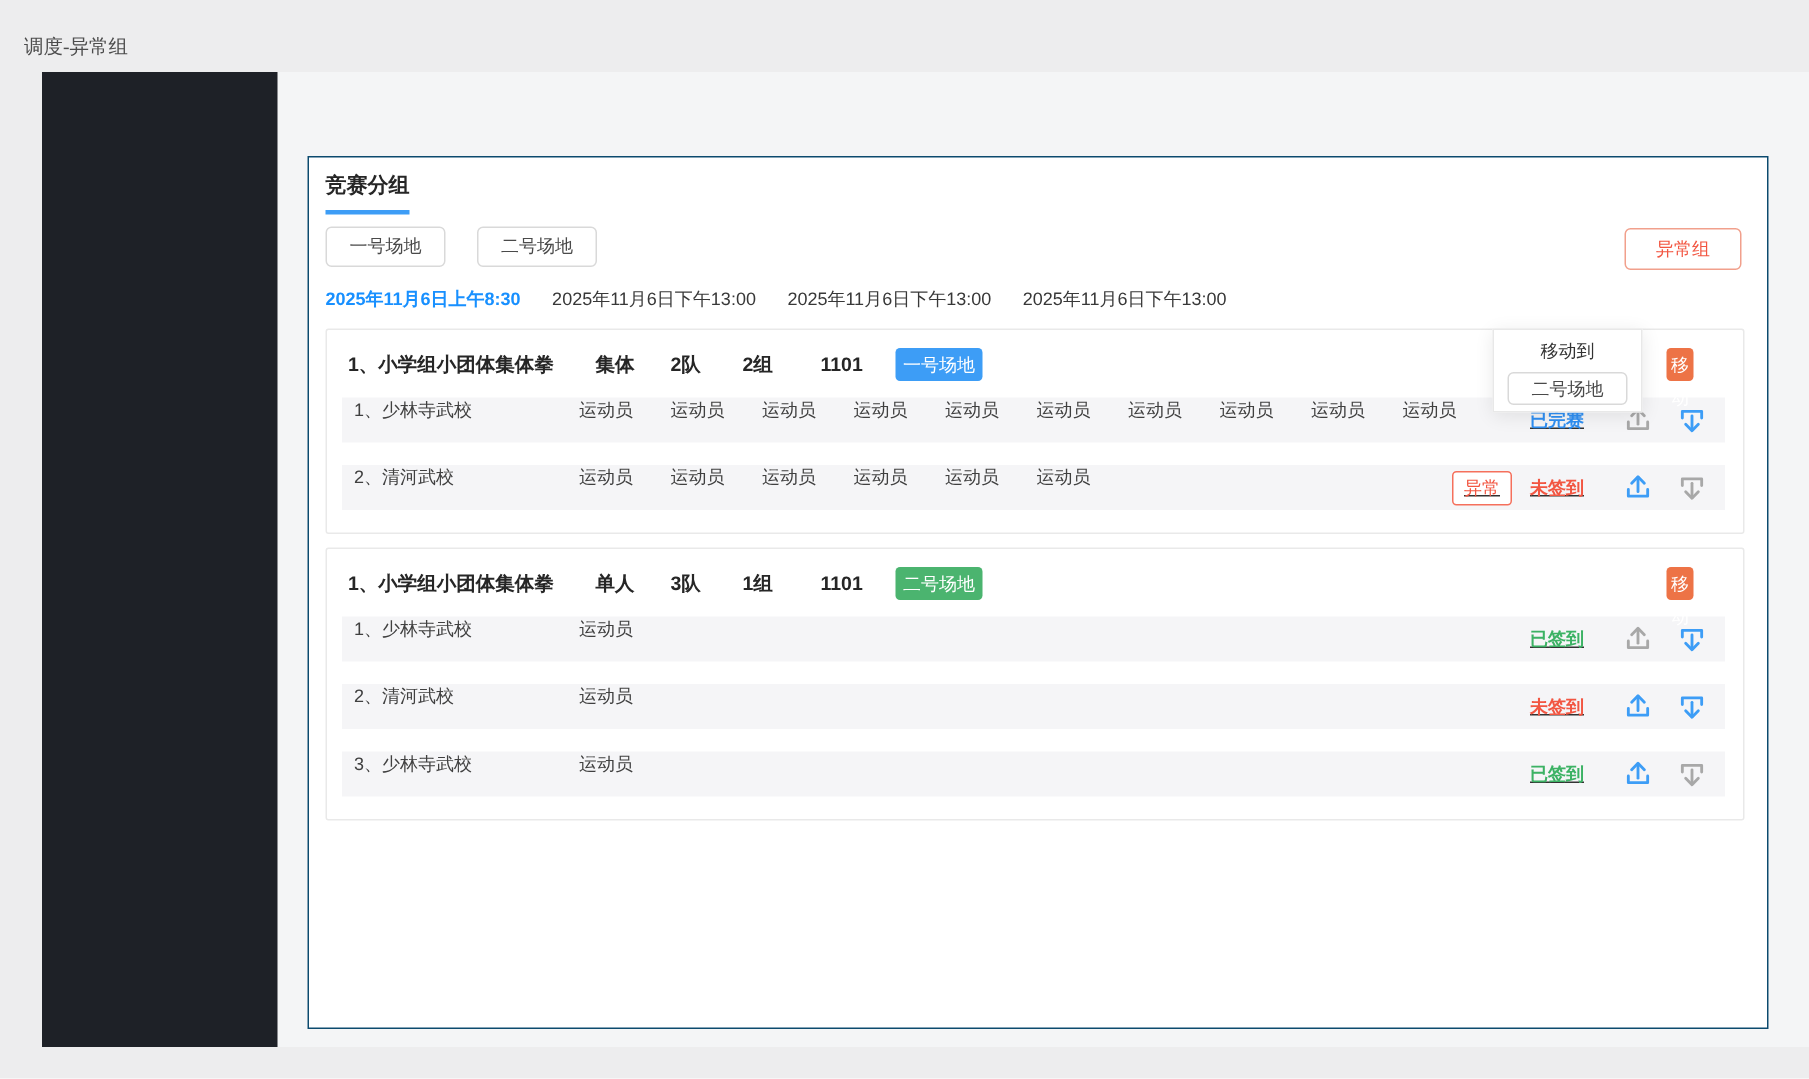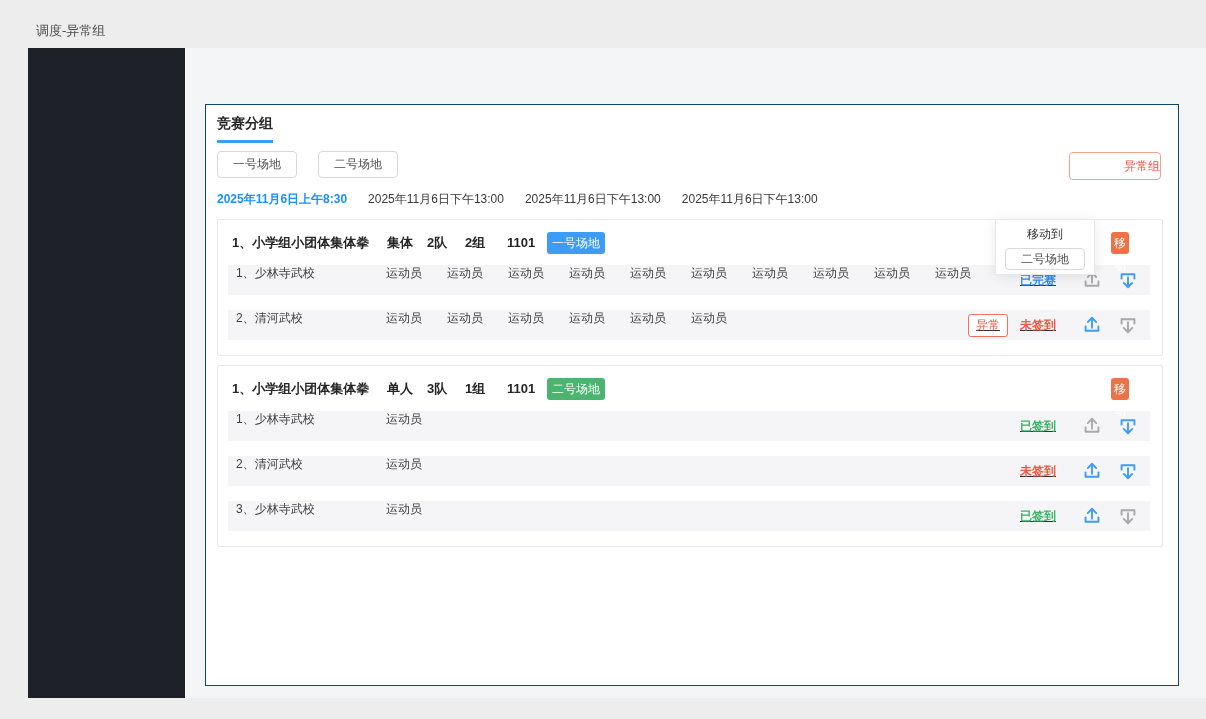--- a/index.html
+++ b/index.html
@@ -4,21 +4,21 @@
 <style>
   * { margin:0; padding:0; box-sizing:border-box; }
   html,body { width:1206px; height:719px; }
   body {
     position:relative;
     background:#ededee;
     font-family:"Liberation Sans", sans-serif;
     overflow:hidden;
     color:#333;
   }
-  .page-title { position:absolute; left:36px; top:22px; font-size:13px; color:#4c4c4c;font-family:Liberation Serif, serif; }
+  .page-title { position:absolute; left:16px; top:22px; font-size:13px; color:#4c4c4c;font-family:Liberation Serif, serif; }
 
   .window { position:absolute; left:28px; top:48px; width:1178px; height:650px; background:#f4f5f6; }
   .sidebar { position:absolute; left:0; top:0; width:157px; height:650px; background:#1e2127; }
 
   .topbar {
     position:absolute; left:157px; top:0; width:1021px; height:36px;
     background:#fff; display:flex; align-items:center; padding-left:17px; gap:10px;
   }
   .back-chevron { display:inline-flex; cursor:pointer; }
   .topbar-title { font-size:15px; font-weight:700; color:#2b2b2b; }
@@ -30,31 +30,31 @@
   .tab {
     position:absolute; left:11px; top:10px; font-size:14px; font-weight:700; color:#262626;
     padding-bottom:7px; border-bottom:3px solid #3d9df6; cursor:pointer;
   }
   .fields-row { position:absolute; left:11px; top:46px; display:flex; gap:21px; }
   .field-btn {
     width:80px; height:27px; line-height:25px; text-align:center; background:#fff;
     border:1px solid #d9d9d9; border-radius:4px; font-size:12px; color:#4a4a4a; cursor:pointer;
   }
   .abnormal-btn {
-    position:absolute; right:17px; top:47px; width:92px; height:28px; line-height:26px;
-    text-align:right; background:#fff; border:1px solid #f1a08c; border-radius:4px;
+    position:absolute; right:17px; top:47px; width:78px; height:28px; line-height:26px;
+    text-align:center; background:#fff; border:1px solid #f1a08c; border-radius:4px;
     font-size:12px; color:#f25642; cursor:pointer;
   }
   .dates-row { position:absolute; left:11px; top:86px; display:flex; gap:21px; align-items:center; }
   .date-tab { font-size:12px; color:#383838; cursor:pointer; white-space:nowrap; }
   .date-tab.active { color:#1890ff; font-weight:700; }
 
   .cards { position:absolute; left:11px; top:114px; width:946px; }
   .card { width:946px; background:#fff; border:1px solid #e9e9e9; border-radius:2px; margin-bottom:9px; }
-  .card-header { position:relative; height:45px; display:flex; align-items:center; padding-left:14px; }
+  .card-header { position:relative; height:45px; display:flex; align-items:center; padding-left:14px;gap:10px; }
   .group-title { width:155px; font-size:13px; font-weight:700; color:#262626; }
   .cols { display:contents; }
   .col { font-size:13px; font-weight:700; color:#262626; flex:none; }
   .c0 { width:40px; } .c1 { width:38px; } .c2 { width:42px; } .c3 { width:40px; }
   .venue-badge {
     width:58px; height:22px; line-height:22px; text-align:center; border-radius:3px;
     color:#fff; font-size:12px; flex:none;
   }
   .move-btn {
     position:absolute; right:33px; top:12px; width:18px; height:22px; line-height:22px;

